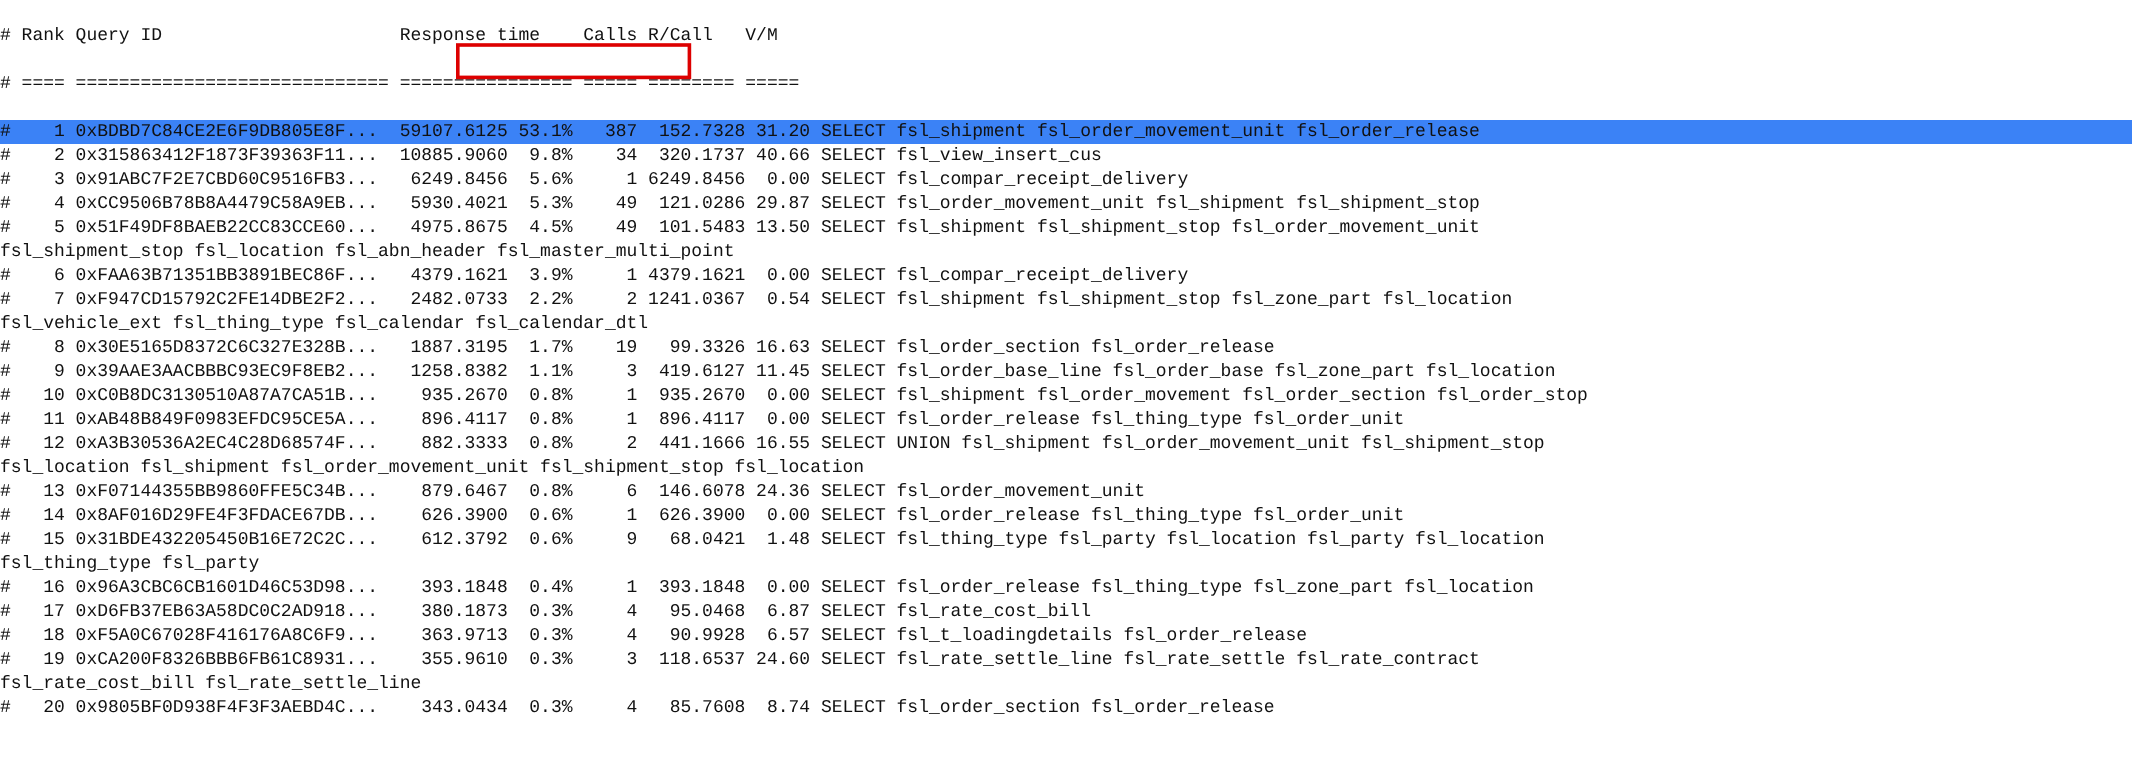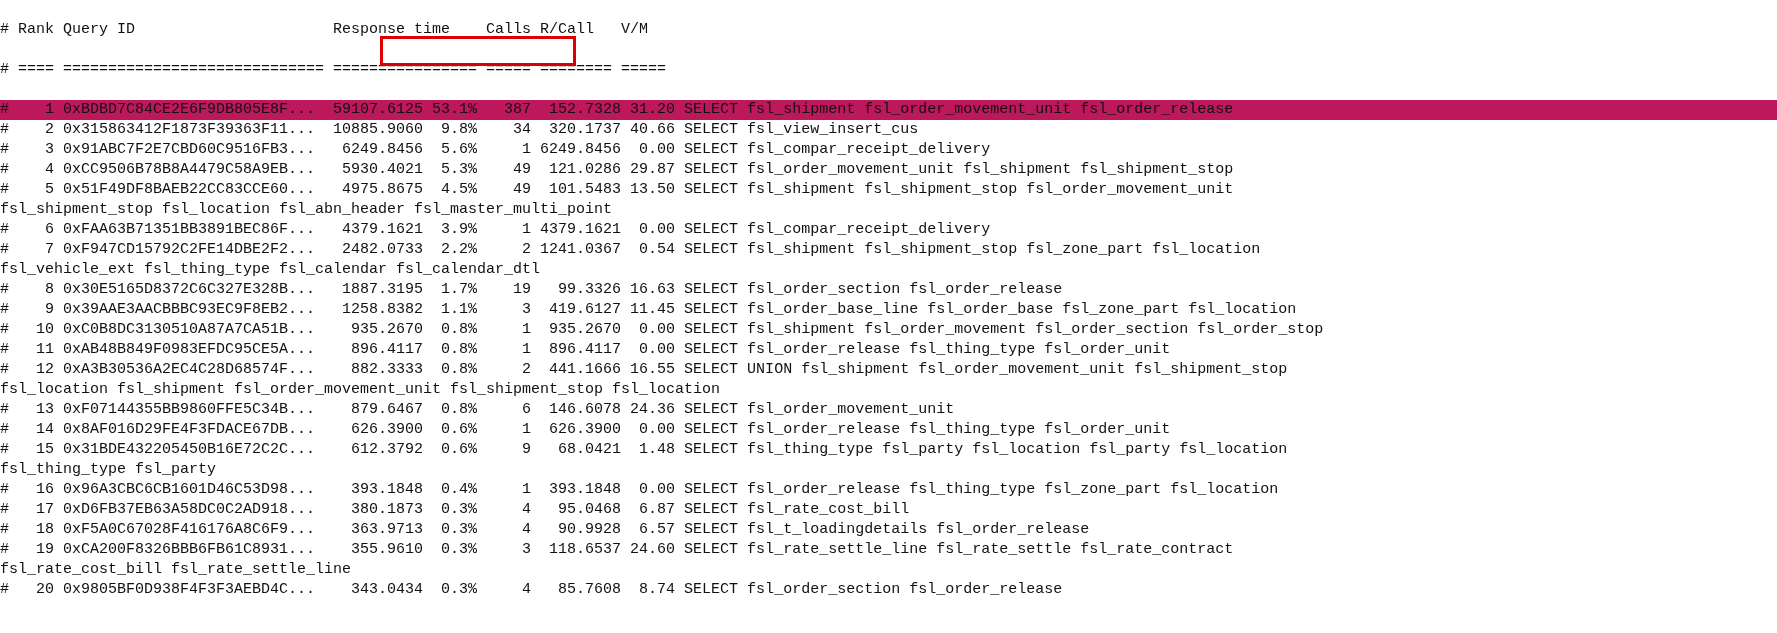--- a/index.html
+++ b/index.html
@@ -1,19 +1,19 @@
 <!DOCTYPE html>
 <html><head>
 <meta charset="utf-8">
 <style>
   html,body{margin:0;padding:0;background:#fff;color:#111;
     font-family:"Courier New",Consolas,monospace;font-size:15px;line-height:20px;}
   .wrap{white-space:pre;overflow:hidden;width:1777px;height:601px;position:relative;}
   .row{height:20px;}
-  .hl{background:#be185d;}
+  .hl{background:#3b82f6;}
   .box{position:absolute;border:3px solid #d00;pointer-events:none;}
 </style>
 </head>
 <body>
 <div class="wrap">
 <div class="row"><span># Rank Query ID                      Response time    Calls R/Call   V/M</span></div>
 <div class="row"><span># ==== ============================= ================ ===== ======== =====</span></div>
 <div id="rows"><div class="row hl">#    1 0xBDBD7C84CE2E6F9DB805E8F...  59107.6125 53.1%   387  152.7328 31.20 SELECT fsl_shipment fsl_order_movement_unit fsl_order_release</div><div class="row">#    2 0x315863412F1873F39363F11...  10885.9060  9.8%    34  320.1737 40.66 SELECT fsl_view_insert_cus</div><div class="row">#    3 0x91ABC7F2E7CBD60C9516FB3...   6249.8456  5.6%     1 6249.8456  0.00 SELECT fsl_compar_receipt_delivery</div><div class="row">#    4 0xCC9506B78B8A4479C58A9EB...   5930.4021  5.3%    49  121.0286 29.87 SELECT fsl_order_movement_unit fsl_shipment fsl_shipment_stop</div><div class="row">#    5 0x51F49DF8BAEB22CC83CCE60...   4975.8675  4.5%    49  101.5483 13.50 SELECT fsl_shipment fsl_shipment_stop fsl_order_movement_unit</div><div class="row">fsl_shipment_stop fsl_location fsl_abn_header fsl_master_multi_point</div><div class="row">#    6 0xFAA63B71351BB3891BEC86F...   4379.1621  3.9%     1 4379.1621  0.00 SELECT fsl_compar_receipt_delivery</div><div class="row">#    7 0xF947CD15792C2FE14DBE2F2...   2482.0733  2.2%     2 1241.0367  0.54 SELECT fsl_shipment fsl_shipment_stop fsl_zone_part fsl_location</div><div class="row">fsl_vehicle_ext fsl_thing_type fsl_calendar fsl_calendar_dtl</div><div class="row">#    8 0x30E5165D8372C6C327E328B...   1887.3195  1.7%    19   99.3326 16.63 SELECT fsl_order_section fsl_order_release</div><div class="row">#    9 0x39AAE3AACBBBC93EC9F8EB2...   1258.8382  1.1%     3  419.6127 11.45 SELECT fsl_order_base_line fsl_order_base fsl_zone_part fsl_location</div><div class="row">#   10 0xC0B8DC3130510A87A7CA51B...    935.2670  0.8%     1  935.2670  0.00 SELECT fsl_shipment fsl_order_movement fsl_order_section fsl_order_stop</div><div class="row">#   11 0xAB48B849F0983EFDC95CE5A...    896.4117  0.8%     1  896.4117  0.00 SELECT fsl_order_release fsl_thing_type fsl_order_unit</div><div class="row">#   12 0xA3B30536A2EC4C28D68574F...    882.3333  0.8%     2  441.1666 16.55 SELECT UNION fsl_shipment fsl_order_movement_unit fsl_shipment_stop</div><div class="row">fsl_location fsl_shipment fsl_order_movement_unit fsl_shipment_stop fsl_location</div><div class="row">#   13 0xF07144355BB9860FFE5C34B...    879.6467  0.8%     6  146.6078 24.36 SELECT fsl_order_movement_unit</div><div class="row">#   14 0x8AF016D29FE4F3FDACE67DB...    626.3900  0.6%     1  626.3900  0.00 SELECT fsl_order_release fsl_thing_type fsl_order_unit</div><div class="row">#   15 0x31BDE432205450B16E72C2C...    612.3792  0.6%     9   68.0421  1.48 SELECT fsl_thing_type fsl_party fsl_location fsl_party fsl_location</div><div class="row">fsl_thing_type fsl_party</div><div class="row">#   16 0x96A3CBC6CB1601D46C53D98...    393.1848  0.4%     1  393.1848  0.00 SELECT fsl_order_release fsl_thing_type fsl_zone_part fsl_location</div><div class="row">#   17 0xD6FB37EB63A58DC0C2AD918...    380.1873  0.3%     4   95.0468  6.87 SELECT fsl_rate_cost_bill</div><div class="row">#   18 0xF5A0C67028F416176A8C6F9...    363.9713  0.3%     4   90.9928  6.57 SELECT fsl_t_loadingdetails fsl_order_release</div><div class="row">#   19 0xCA200F8326BBB6FB61C8931...    355.9610  0.3%     3  118.6537 24.60 SELECT fsl_rate_settle_line fsl_rate_settle fsl_rate_contract</div><div class="row">fsl_rate_cost_bill fsl_rate_settle_line</div><div class="row">#   20 0x9805BF0D938F4F3F3AEBD4C...    343.0434  0.3%     4   85.7608  8.74 SELECT fsl_order_section fsl_order_release</div><div class="row">fsl_order_movement fsl_shipment</div></div>
 <div class="box" style="left:380px;top:36px;width:190px;height:24px;"></div>
 </div>

